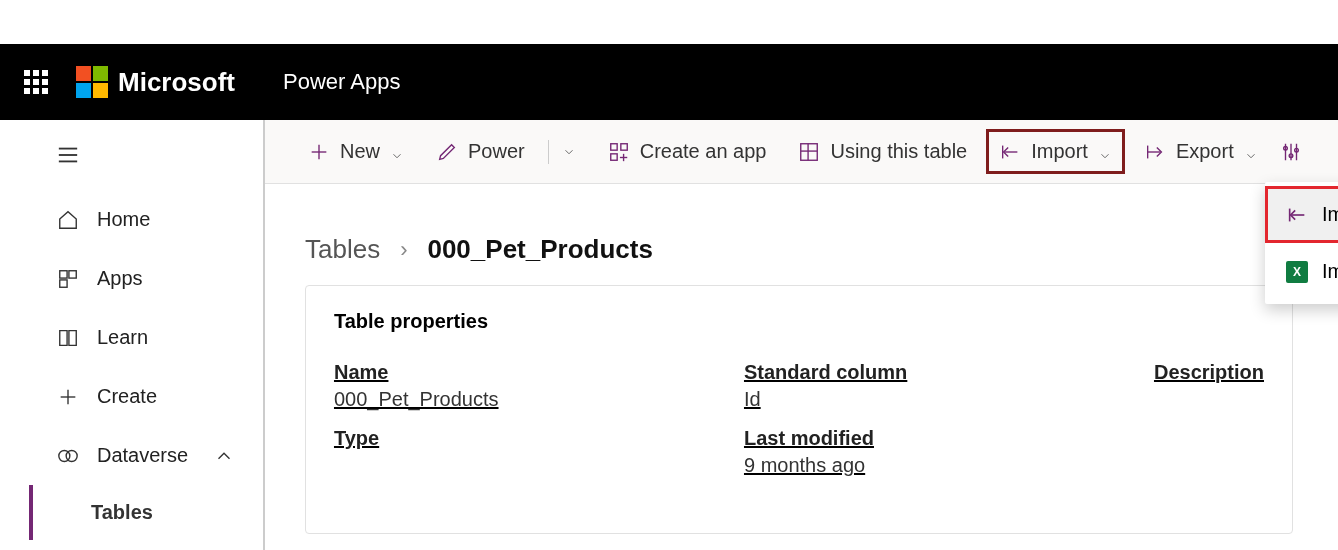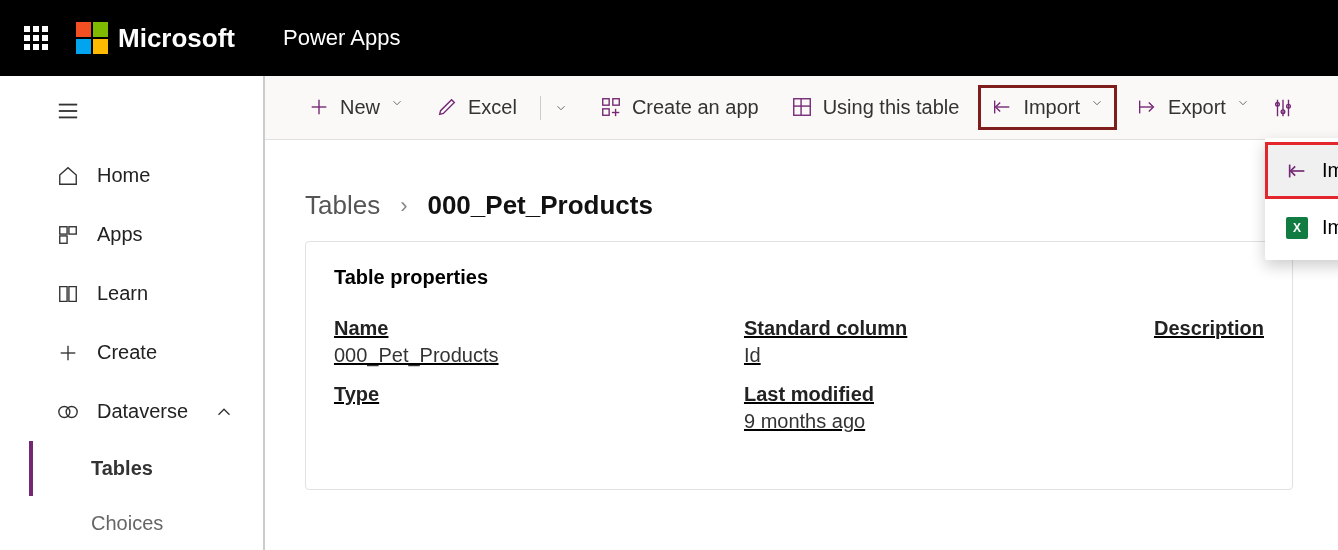--- a/index.html
+++ b/index.html
@@ -6,20 +6,21 @@
     body { width: 1338px; height: 550px; overflow: hidden; background: #fff; }
 
     
     .top-header {
       height: 76px;
       background: #000;
       display: flex;
       align-items: center;
       padding-left: 24px;
       gap: 28px;
+      margin-top: 44px;
     }
     .waffle {
       display: grid;
       grid-template-columns: repeat(3, 6px);
       grid-template-rows: repeat(3, 6px);
       gap: 3px;
     }
     .waffle span { background: #fff; width: 6px; height: 6px; }
     .ms-logo { display: flex; align-items: center; gap: 10px; }
     .ms-logo-squares {
@@ -73,21 +74,21 @@
     .toolbar {
       height: 64px;
       border-bottom: 1px solid #e1e1e1;
       background:#faf9f8;
       display:flex;
       align-items:center;
       gap: 6px;
       padding: 0 30px;
     }
     .tb-btn {
-      display:flex; align-items:flex-start; gap:10px;
+      display:flex; align-items:flex-end; gap:10px;
       padding: 8px 10px;
       font-size:20px;
       color:#333;
       cursor:pointer;
       border:3px solid transparent;
     }
     .tb-btn.highlighted { border:3px solid #7f1d1d; }
     .tb-btn svg { width:22px; height:22px; stroke:#742774; fill:none; stroke-width:1.5; }
     .tb-btn .chev { width:14px; height:14px; stroke:#555; }
     .tb-divider { width:1px; height:24px; background:#ccc; margin:0 4px; }
@@ -230,21 +231,21 @@
           </svg>
         <span>New</span>
         <svg class="chev" viewBox="0 0 24 24">
             <polyline points="6 9 12 15 18 9"></polyline>
           </svg>
       </div>
       <div class="tb-btn">
         <svg viewBox="0 0 24 24">
             <path d="M4 20 L8 19 L20 7 L17 4 L5 16 Z"></path>
           </svg>
-        <span>Excel</span>
+        <span>Power</span>
       </div>
       <div class="tb-divider"></div>
       <div class="tb-btn" style="padding-left:0;">
         <svg class="chev" viewBox="0 0 24 24">
             <polyline points="6 9 12 15 18 9"></polyline>
           </svg>
       </div>
       <div class="tb-btn">
         <svg viewBox="0 0 24 24">
             <rect x="3" y="3" width="7" height="7"></rect>

